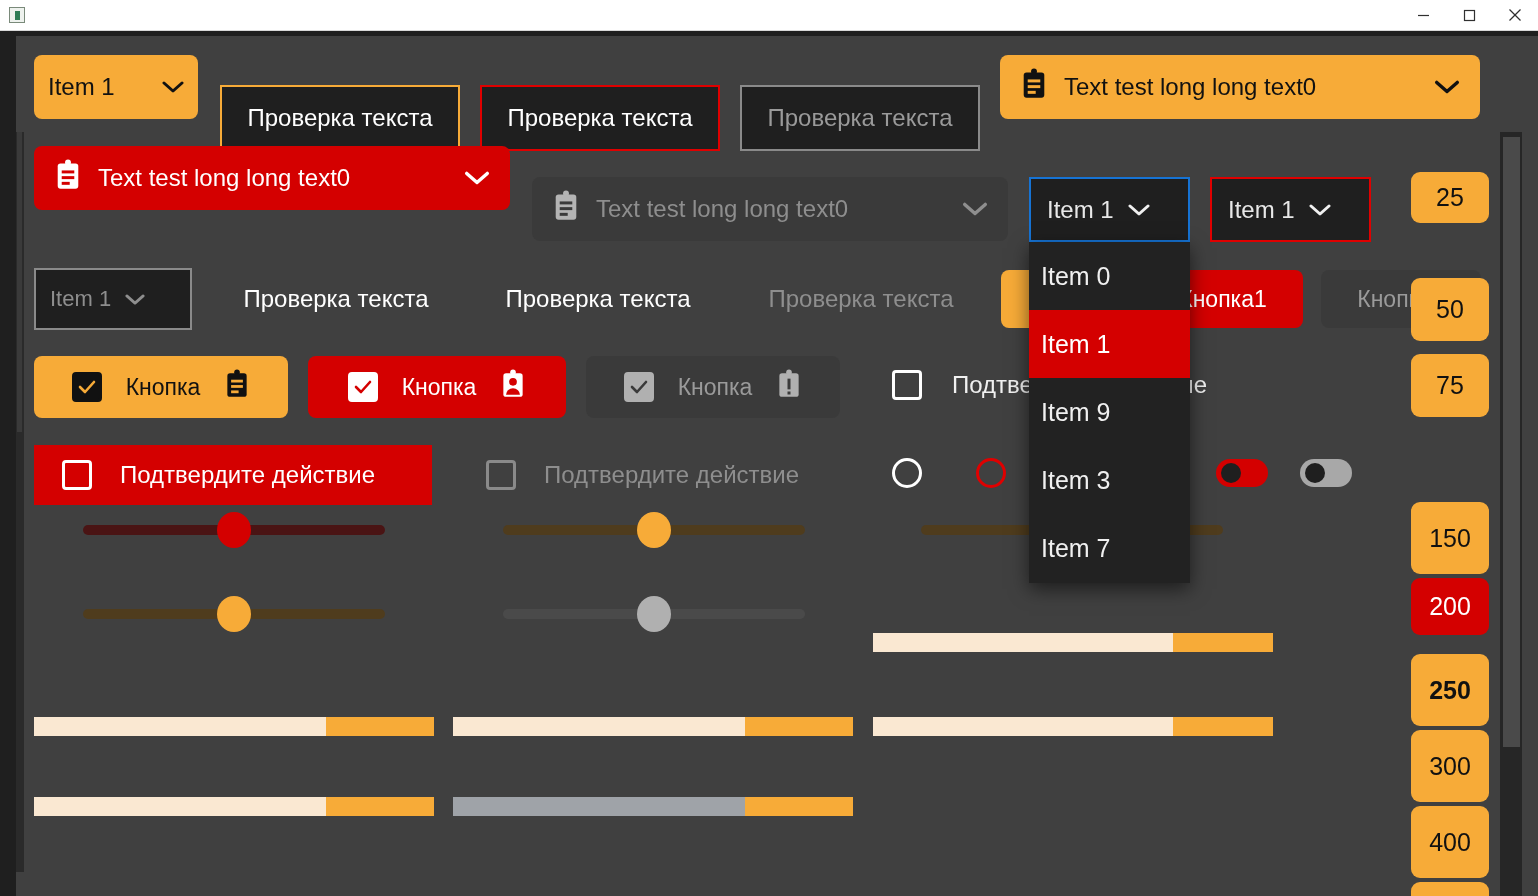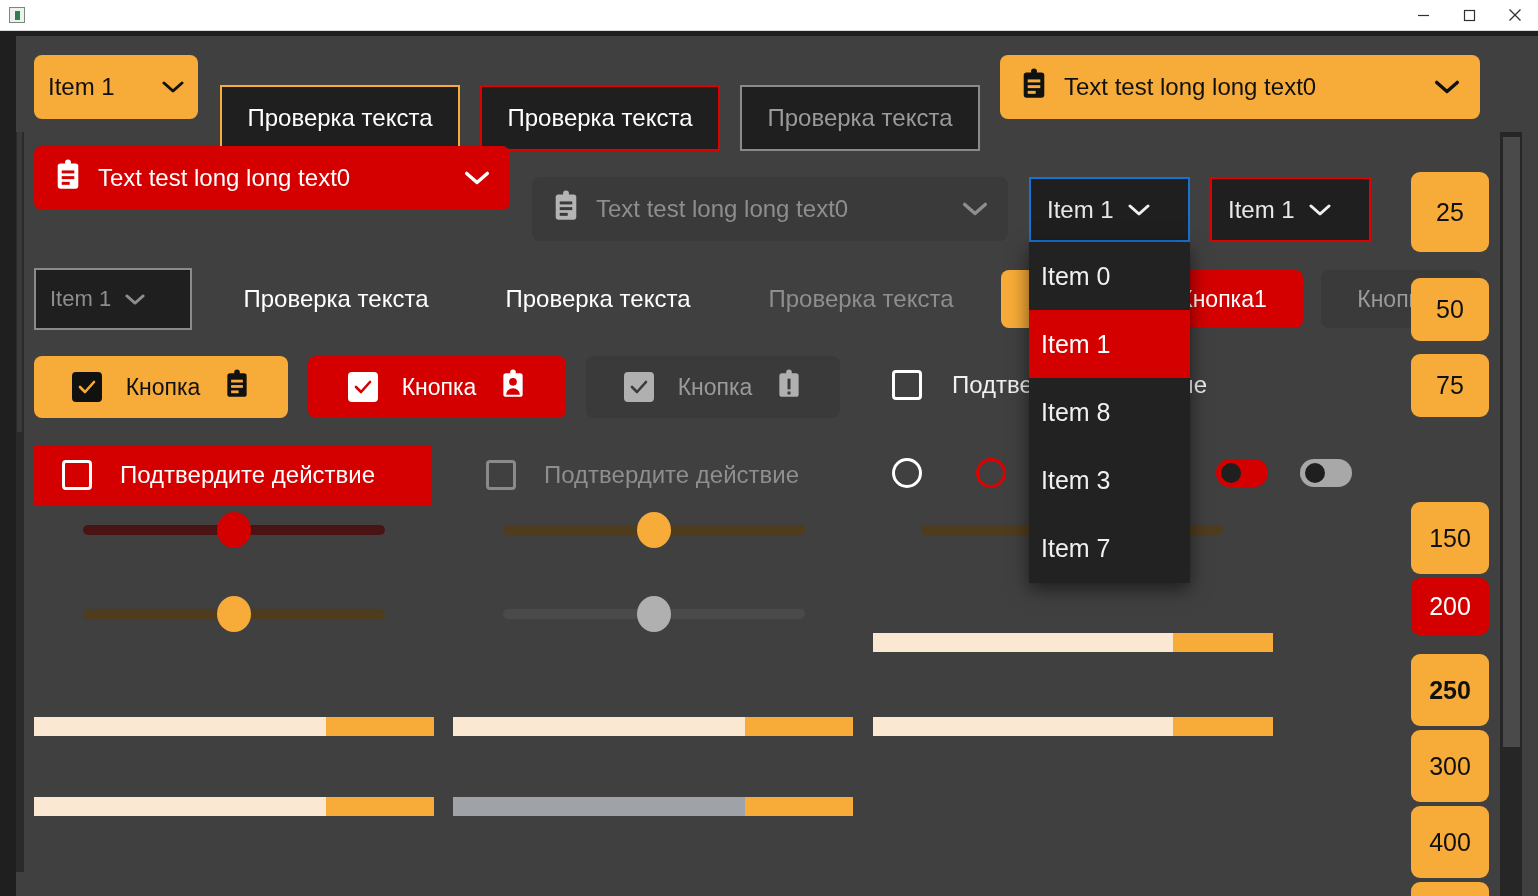--- a/index.html
+++ b/index.html
@@ -411,32 +411,32 @@
 
     <div class="pbar" style="left:18px;top:761px;width:400px;">
       <div class="fill" style="width:73%;background:#fae8d2;"></div>
       <div class="rest" style="width:27%;background:#f7ab38;"></div>
     </div>
     <div class="pbar" style="left:437px;top:761px;width:400px;">
       <div class="fill" style="width:73%;background:#9fa3a8;"></div>
       <div class="rest" style="width:27%;background:#f7ab38;"></div>
     </div>
 
-    <div class="numbtn" style="top:136px;height:80px;">25</div>
+    <div class="numbtn" style="top:136px;height:51px;">25</div>
     <div class="numbtn" style="top:242px;height:63px;">50</div>
     <div class="numbtn" style="top:318px;height:63px;">75</div>
     <div class="numbtn" style="top:466px;height:72px;">150</div>
     <div class="numbtn sel" style="top:542px;height:57px;">200</div>
     <div class="numbtn" style="top:618px;height:72px;font-weight:bold;">250</div>
     <div class="numbtn" style="top:694px;height:72px;">300</div>
     <div class="numbtn" style="top:770px;height:72px;">400</div>
     <div class="numbtn" style="top:846px;height:72px;">500</div>
 
     <div id="popup">
       <div class="popup-item">Item 0</div>
       <div class="popup-item sel">Item 1</div>
-      <div class="popup-item">Item 8</div>
+      <div class="popup-item">Item 9</div>
       <div class="popup-item">Item 3</div>
       <div class="popup-item">Item 7</div>
     </div>
 
   </div>
 </div>
 
 </body></html>

